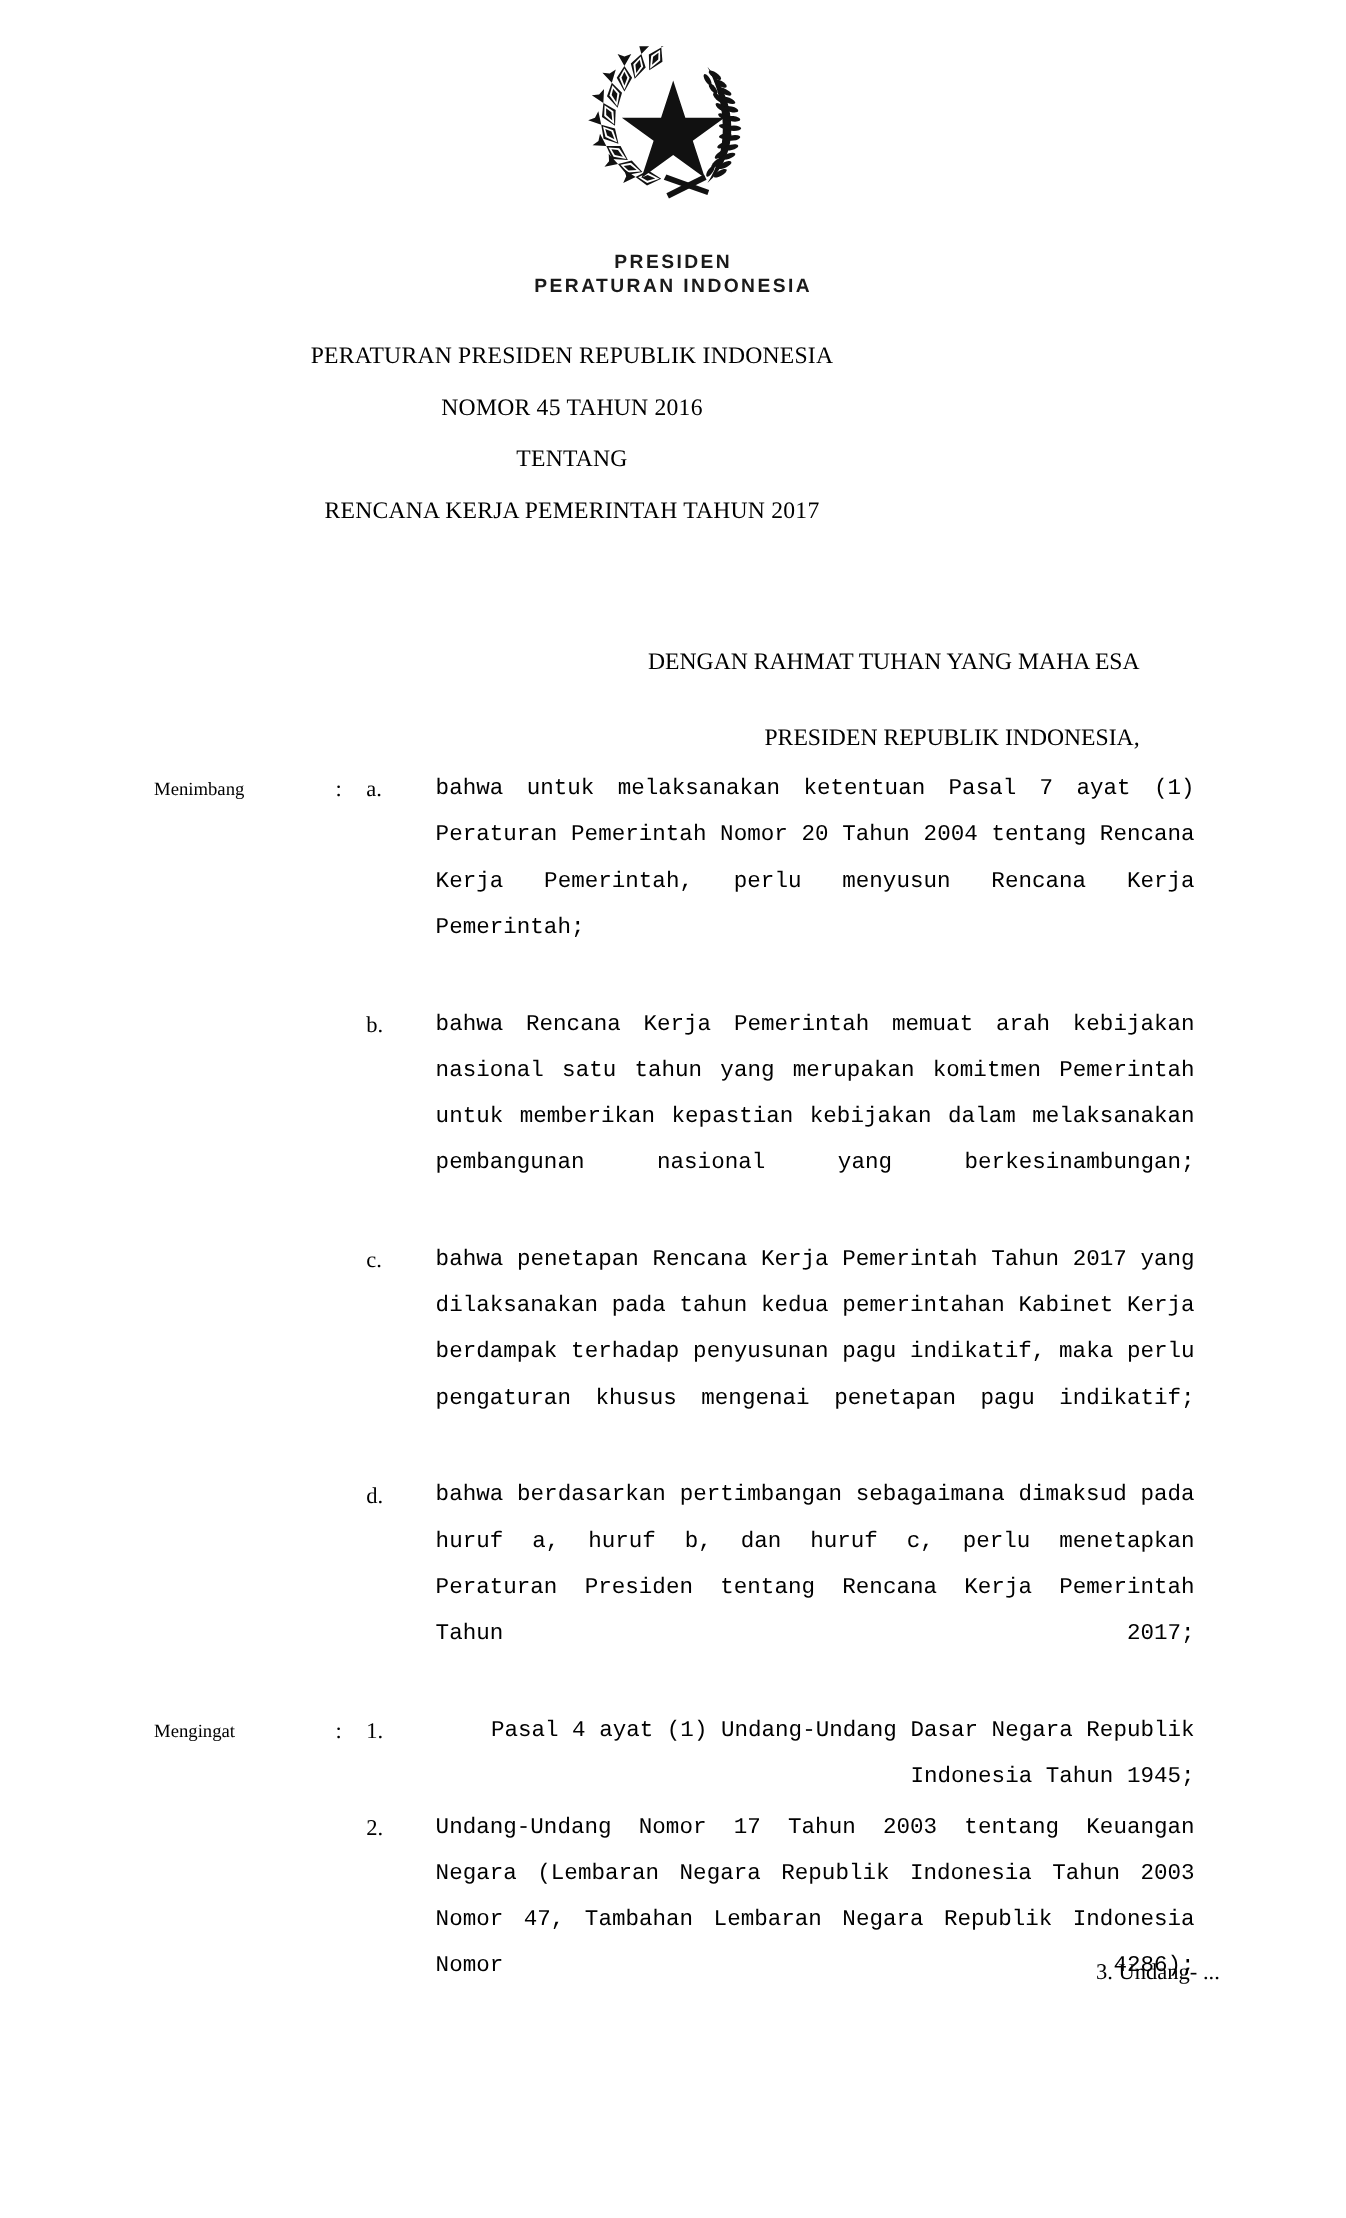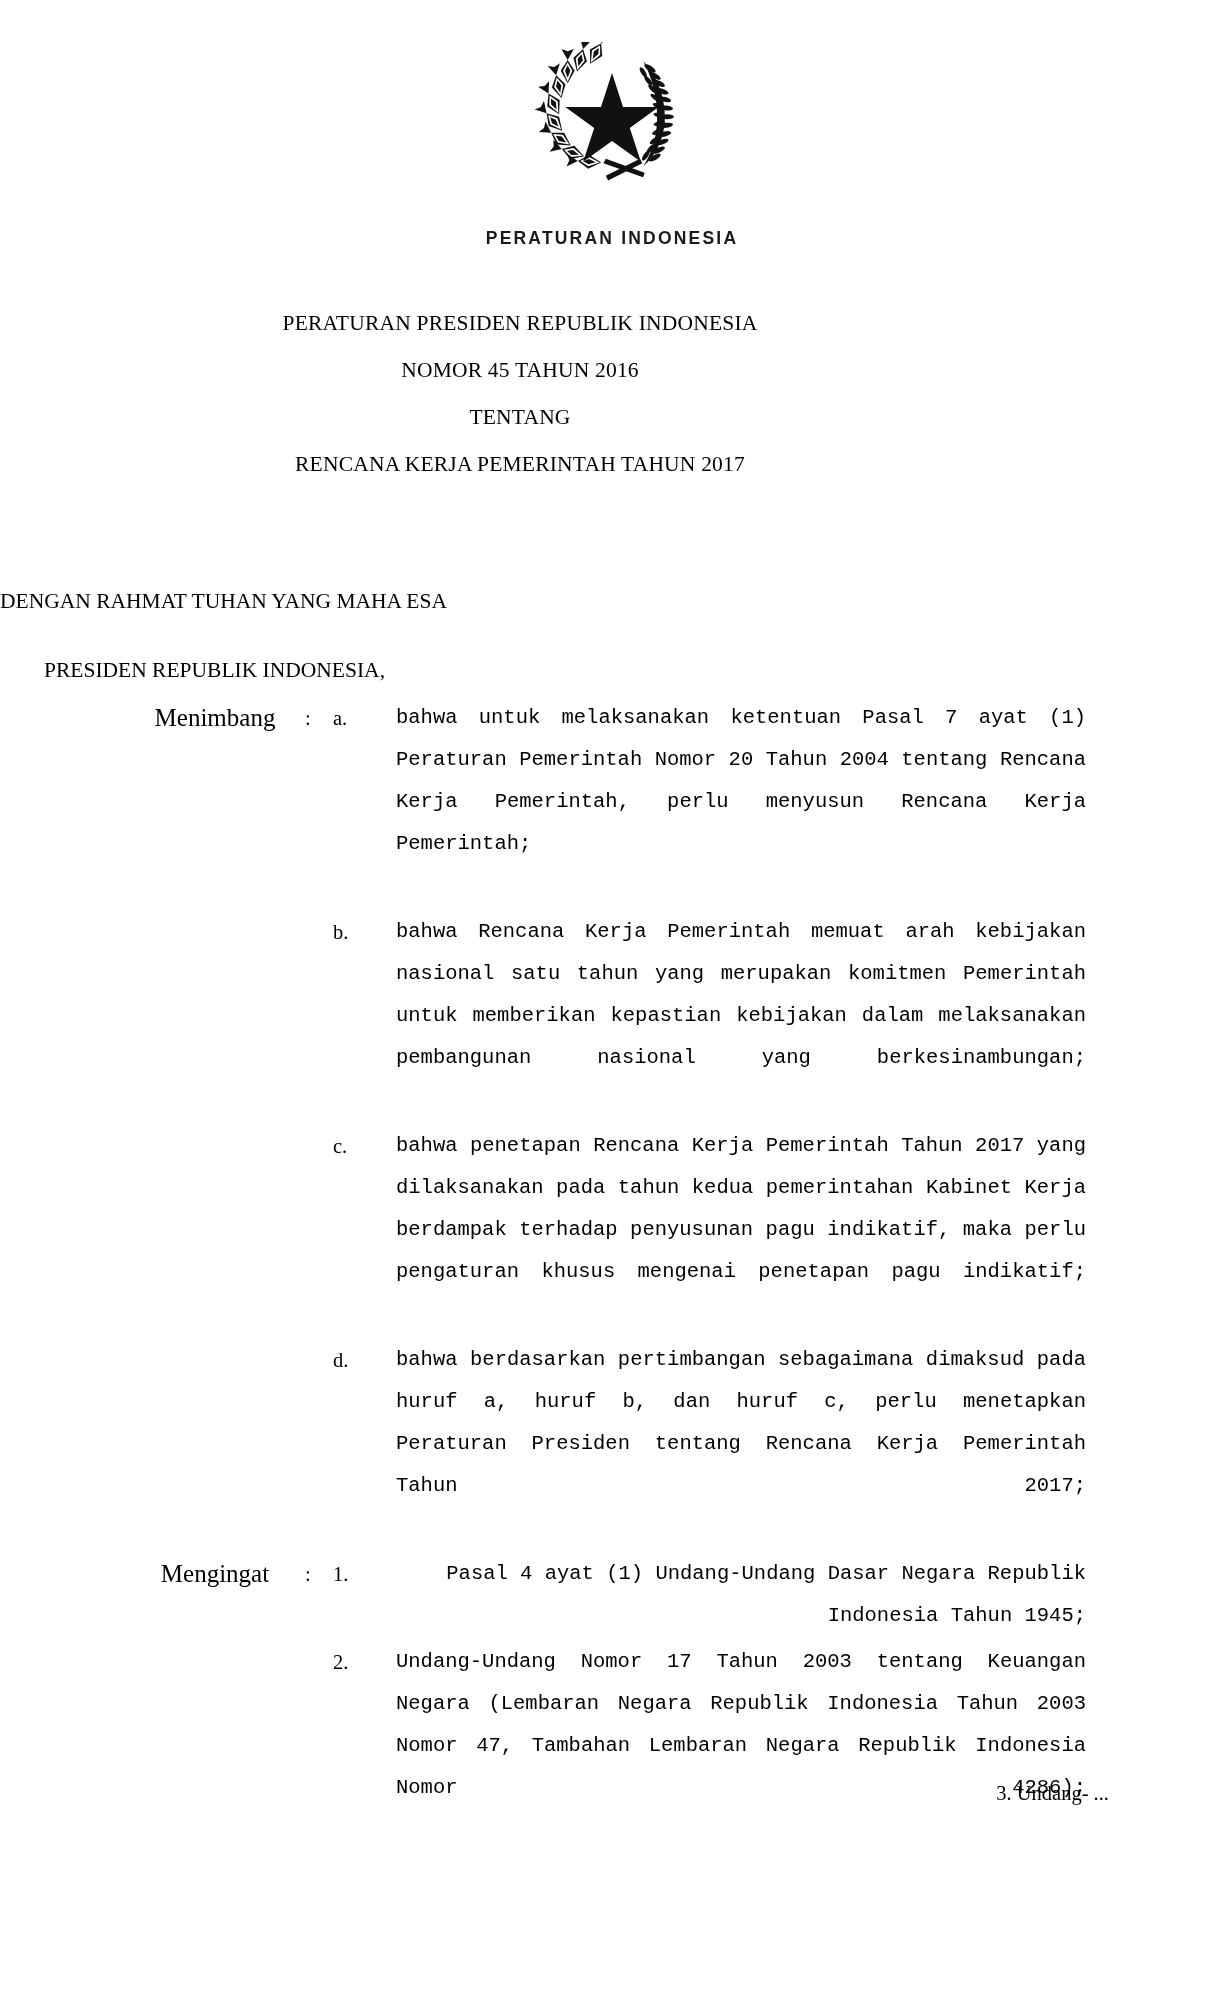--- a/index.html
+++ b/index.html
@@ -68,21 +68,21 @@
     letter-spacing: 0.2px;
   }
   .titleblock div { white-space: nowrap; }
 
   
   .invocation {
     position: absolute;
     left: 0;
     top: 578px;
     width: 1036px;
-    text-align: left;
+    text-align: right;
     font-family: "Liberation Serif", "DejaVu Serif", serif;
     font-size: 21.5px;
     line-height: 47px;
   }
   .invocation .sub {
     margin-top: 22px;
     padding-left: 44px;
   }
 
   
@@ -99,24 +99,23 @@
     width: 1224px;
     margin-bottom: 4px;
   }
 
   .clause .label {
     position: absolute;
     left: 140px;
     top: 0;
     width: 150px;
     font-family: "Liberation Serif", "DejaVu Serif", serif;
-    font-size: 25px;
+    font-size: 17px;
     line-height: 42px;
     white-space: nowrap;
-    text-align: center;
   }
   .clause .colon {
     position: absolute;
     left: 305px;
     top: 0;
     font-family: "Liberation Serif", "DejaVu Serif", serif;
     font-size: 20.5px;
     line-height: 42px;
   }
   .clause .marker {
@@ -321,20 +320,21 @@
                  L100 127.2
                  L62.9 154.1
                  L77.1 110.5
                  L40 83.6
                  L85.8 83.6 Z"></path>
       </g>
     </svg>
   </div>
 
   <div class="header-lines">
+    <div class="hl1">PRESIDEN</div>
     <div class="hl2">PERATURAN  INDONESIA</div>
   </div>
 
   <div class="titleblock">
     <div>PERATURAN PRESIDEN REPUBLIK INDONESIA</div>
     <div>NOMOR 45 TAHUN 2016</div>
     <div>TENTANG</div>
     <div>RENCANA KERJA PEMERINTAH TAHUN 2017</div>
   </div>
 

